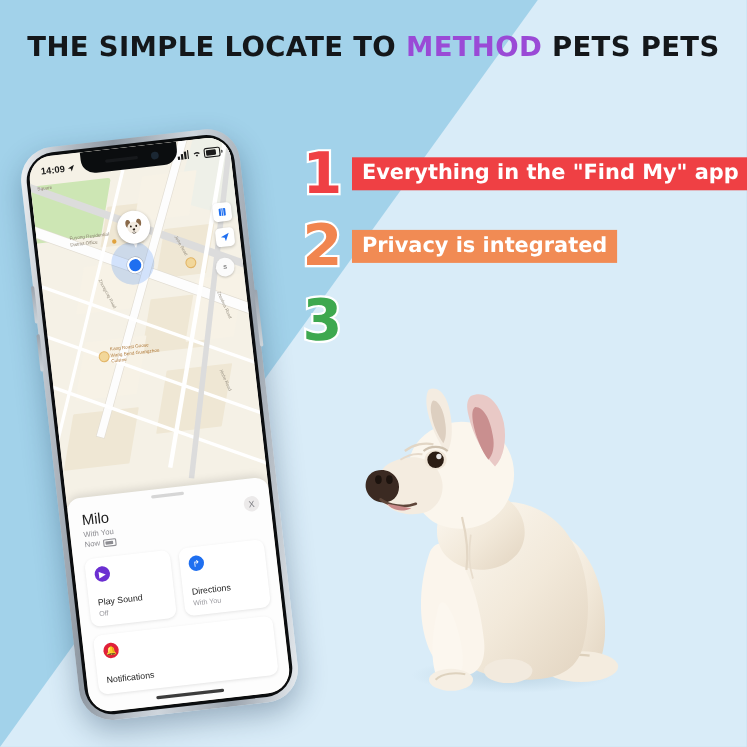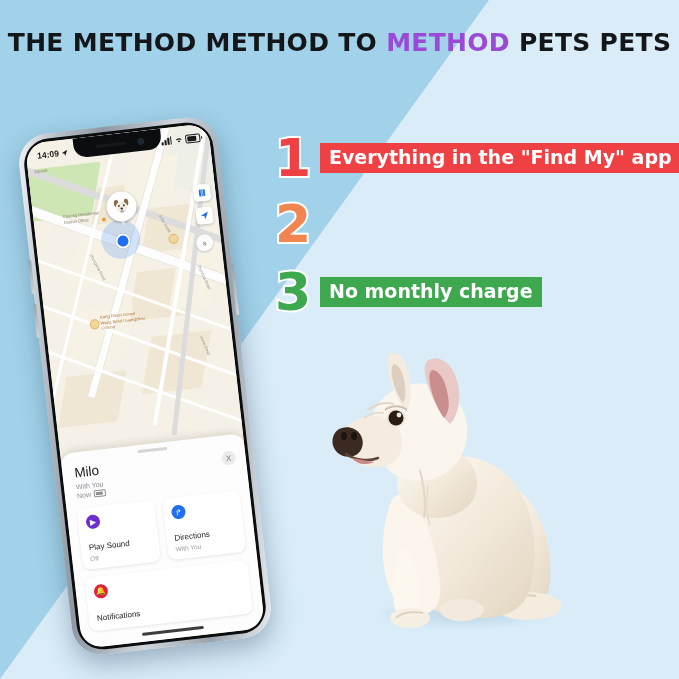--- a/index.html
+++ b/index.html
@@ -163,33 +163,33 @@
 </style>
 </head>
 <body>
 
 <div id="stage">
 
   <div class="bg-dark"></div>
   <div class="bg-light"></div>
 
   <div class="headline">
-    <span>THE METHOD METHOD TO </span><span class="hl">METHOD</span><span> PETS PETS</span>
+    <span>THE SIMPLE LOCATE TO </span><span class="hl">METHOD</span><span> PETS PETS</span>
   </div>
 
   <div class="feature" id="feature-1">
     <div class="fnum">1</div>
     <div class="fbadge">Everything in the "Find My" app</div>
   </div>
   <div class="feature" id="feature-2">
     <div class="fnum">2</div>
+    <div class="fbadge">Privacy is integrated</div>
   </div>
   <div class="feature" id="feature-3">
     <div class="fnum">3</div>
-    <div class="fbadge">No monthly charge</div>
   </div>
 
   <div id="phone">
     <div class="phone-frame"></div>
     <div class="btn-vol" id="btn-vol-up"></div>
     <div class="btn-vol" id="btn-vol-down"></div>
     <div id="btn-power"></div>
     <div class="phone-bezel"></div>
 
     <div class="phone-screen">

